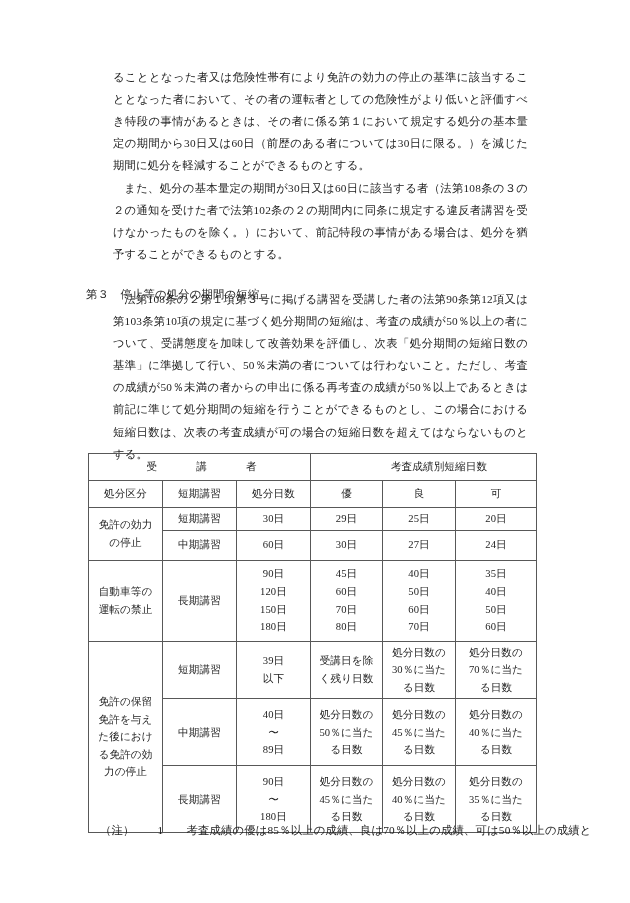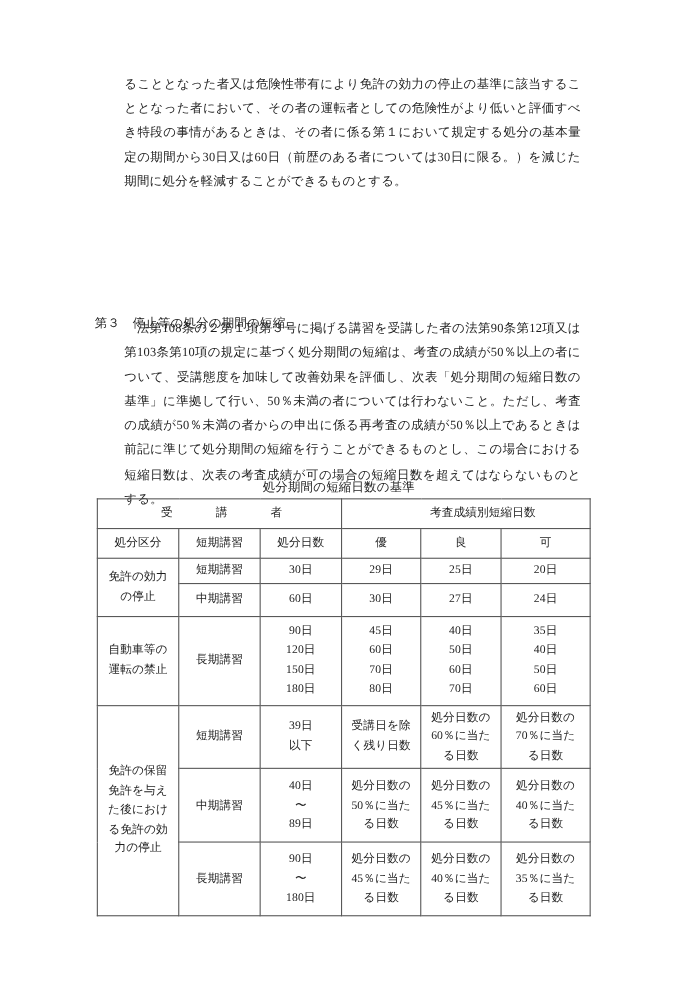--- a/index.html
+++ b/index.html
@@ -93,30 +93,32 @@
 </style>
 </head>
 <body>
 
 <div class="page">
 
   <div class="para" style="left:113px; top:66px; width:415px;">
     <p>ることとなった者又は危険性帯有により免許の効力の停止の基準に該当することとなった者において、その者の運転者としての危険性がより低いと評価すべき特段の事情があるときは、その者に係る第１において規定する処分の基本量定の期間から30日又は60日（前歴のある者については30日に限る。）を減じた期間に処分を軽減することができるものとする。</p>
   </div>
 
+  <div class="para indent1" style="left:113px; top:177px; width:415px;">
+    <p>また、処分の基本量定の期間が30日又は60日に該当する者（法第108条の３の２の通知を受けた者で法第102条の２の期間内に同条に規定する違反者講習を受けなかったものを除く。）において、前記特段の事情がある場合は、処分を猶予することができるものとする。</p>
+  </div>
 
   <div class="heading" style="left:74px; top:261px;">
     <span>第３</span><span>　</span><span>停止等の処分の期間の短縮</span>
   </div>
 
   <div class="para indent1" style="left:113px; top:288px; width:415px;">
     <p>法第108条の２第１項第３号に掲げる講習を受講した者の法第90条第12項又は第103条第10項の規定に基づく処分期間の短縮は、考査の成績が50％以上の者について、受講態度を加味して改善効果を評価し、次表「処分期間の短縮日数の基準」に準拠して行い、50％未満の者については行わないこと。ただし、考査の成績が50％未満の者からの申出に係る再考査の成績が50％以上であるときは前記に準じて処分期間の短縮を行うことができるものとし、この場合における短縮日数は、次表の考査成績が可の場合の短縮日数を超えてはならないものとする。</p>
   </div>
 
-  <div class="table-title" style="left:88px; top:435px; width:440px;">処分期間の短縮日数の基準</div>
 
   <table class="grid" style="left:88px; top:453px; width:448px;">
     <colgroup>
       <col style="width:74px">
       <col style="width:74px">
       <col style="width:74px">
       <col style="width:72px">
       <col style="width:73px">
       <col style="width:81px">
     </colgroup>
@@ -220,21 +222,21 @@
         <td class="numlist">
             <span class="cellwrap">39日</span>
             <span class="cellwrap">以下</span>
           </td>
         <td class="numlist">
             <span class="cellwrap">受講日を除</span>
             <span class="cellwrap">く残り日数</span>
           </td>
         <td class="numlist">
             <span class="cellwrap">処分日数の</span>
-            <span class="cellwrap">60％に当た</span>
+            <span class="cellwrap">30％に当た</span>
             <span class="cellwrap">る日数</span>
           </td>
         <td class="numlist">
             <span class="cellwrap">処分日数の</span>
             <span class="cellwrap">70％に当た</span>
             <span class="cellwrap">る日数</span>
           </td>
       </tr>
       <tr>
         <td style="height:62px;">
@@ -282,14 +284,17 @@
           </td>
         <td class="numlist">
             <span class="cellwrap">処分日数の</span>
             <span class="cellwrap">35％に当た</span>
             <span class="cellwrap">る日数</span>
           </td>
       </tr>
     </tbody>
   </table>
 
+  <div class="note" style="left:88px; top:800px;">
+    <span>（注）</span><span>　　</span><span>1</span><span>　　</span><span>考査成績の優は85％以上の成績、良は70％以上の成績、可は50％以上の成績と</span>
+  </div>
 
 </div>
 
 </body></html>

